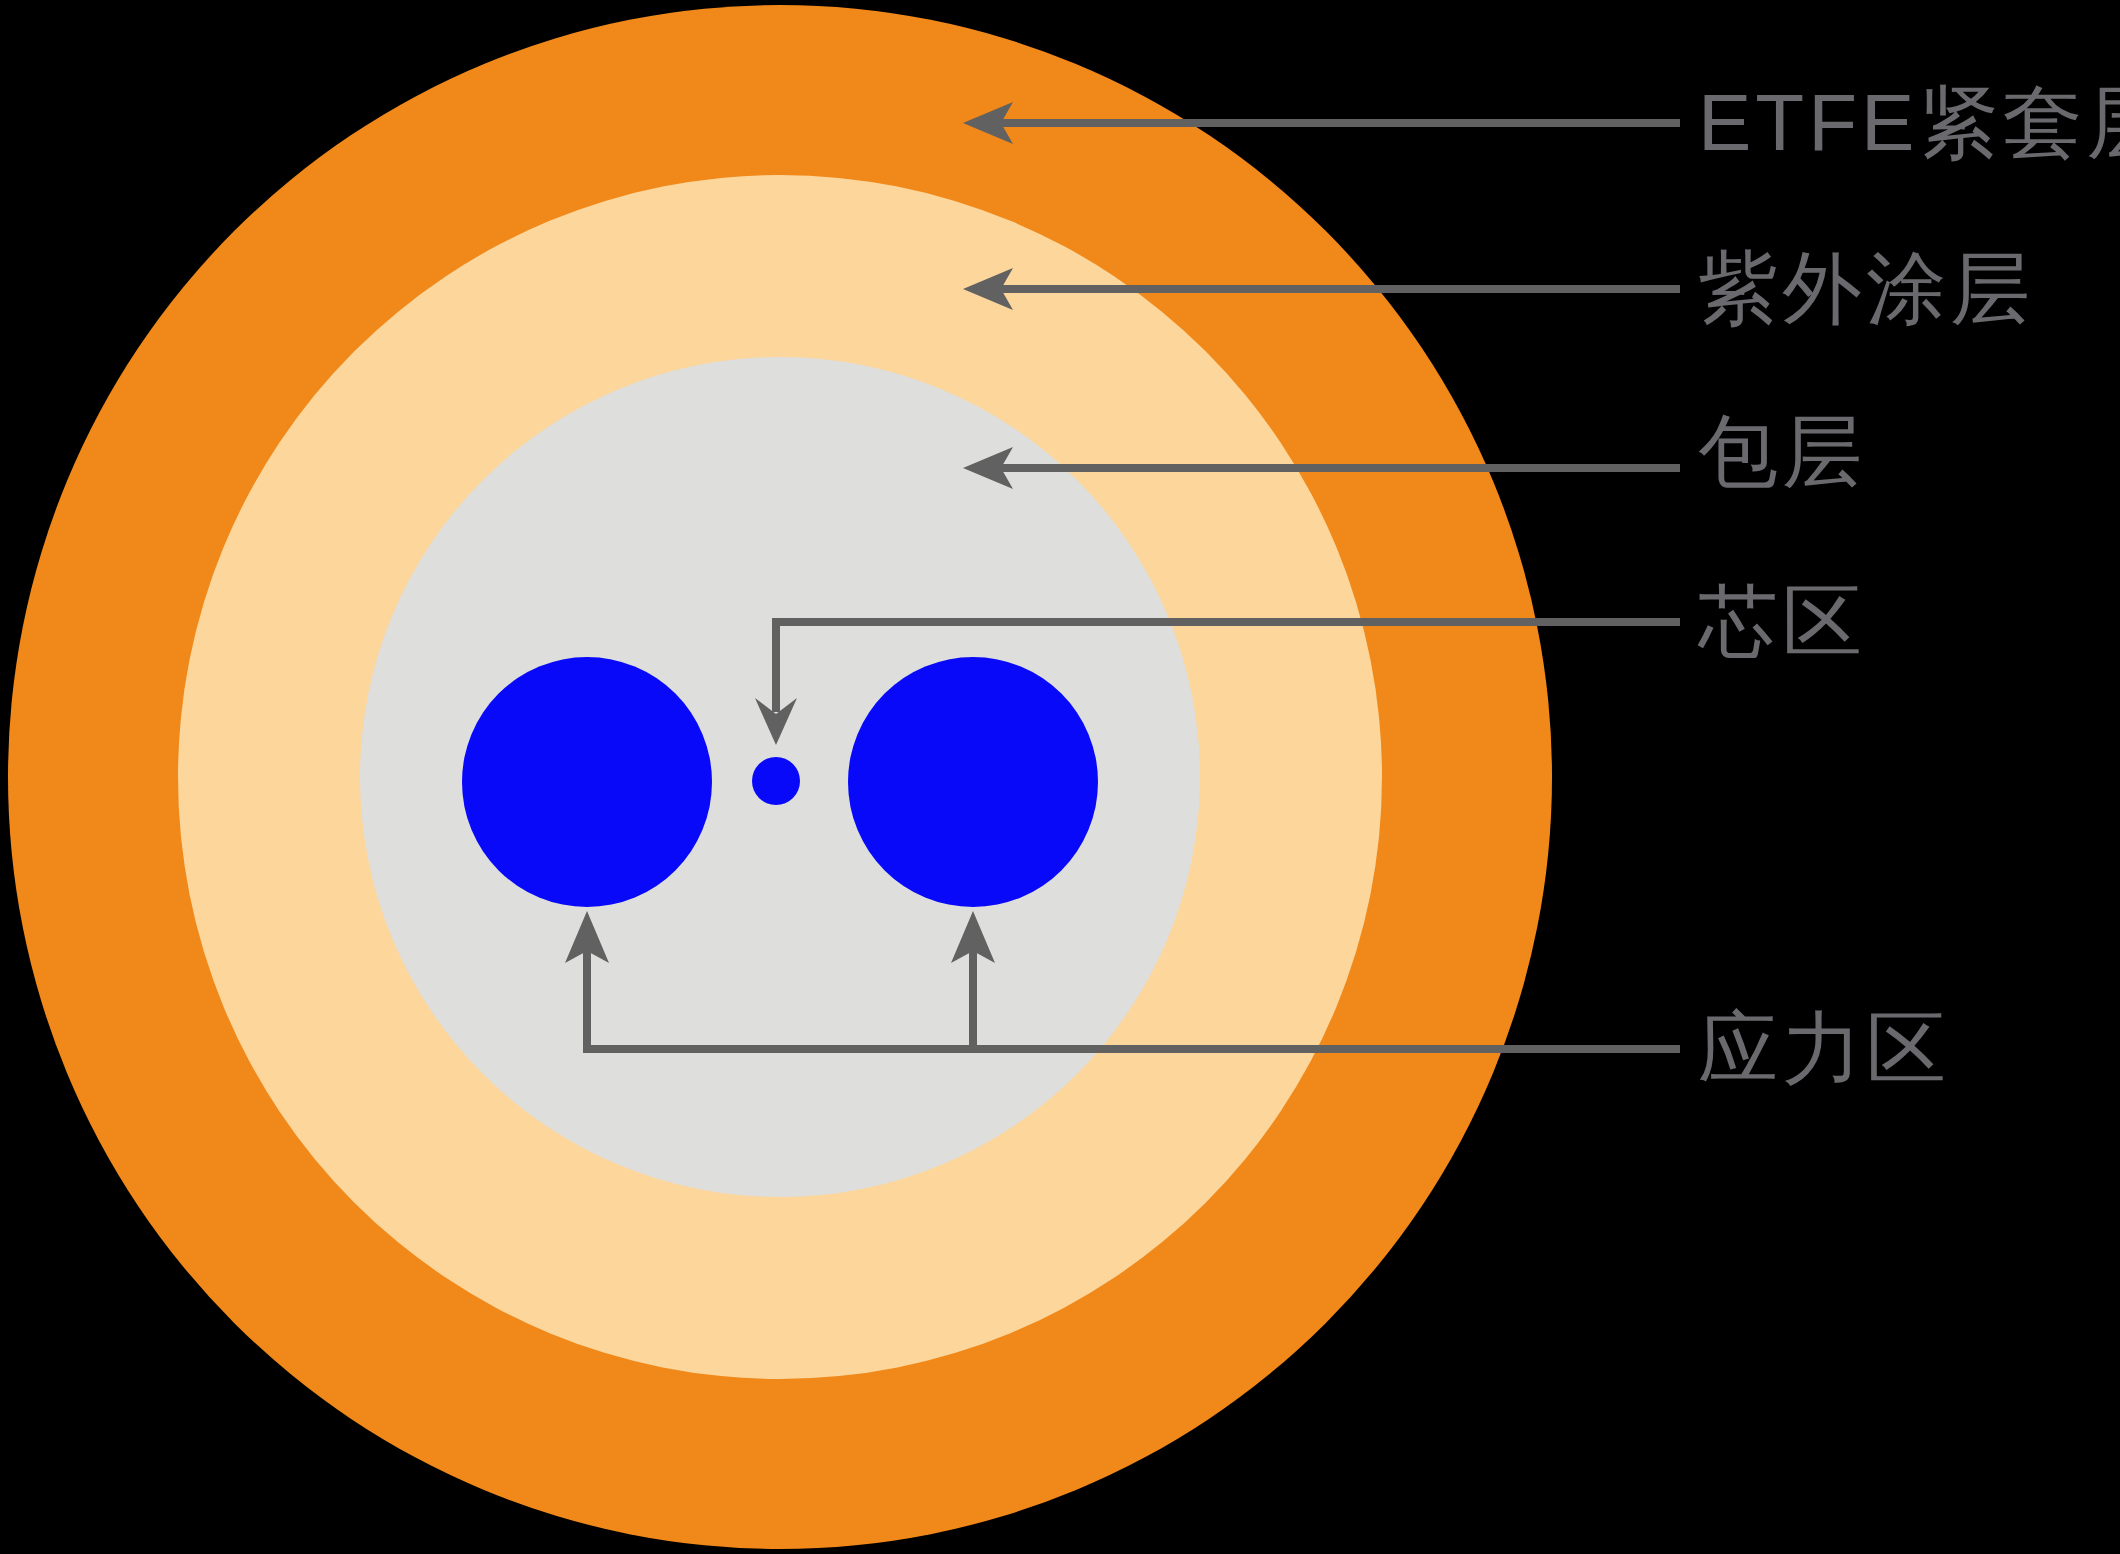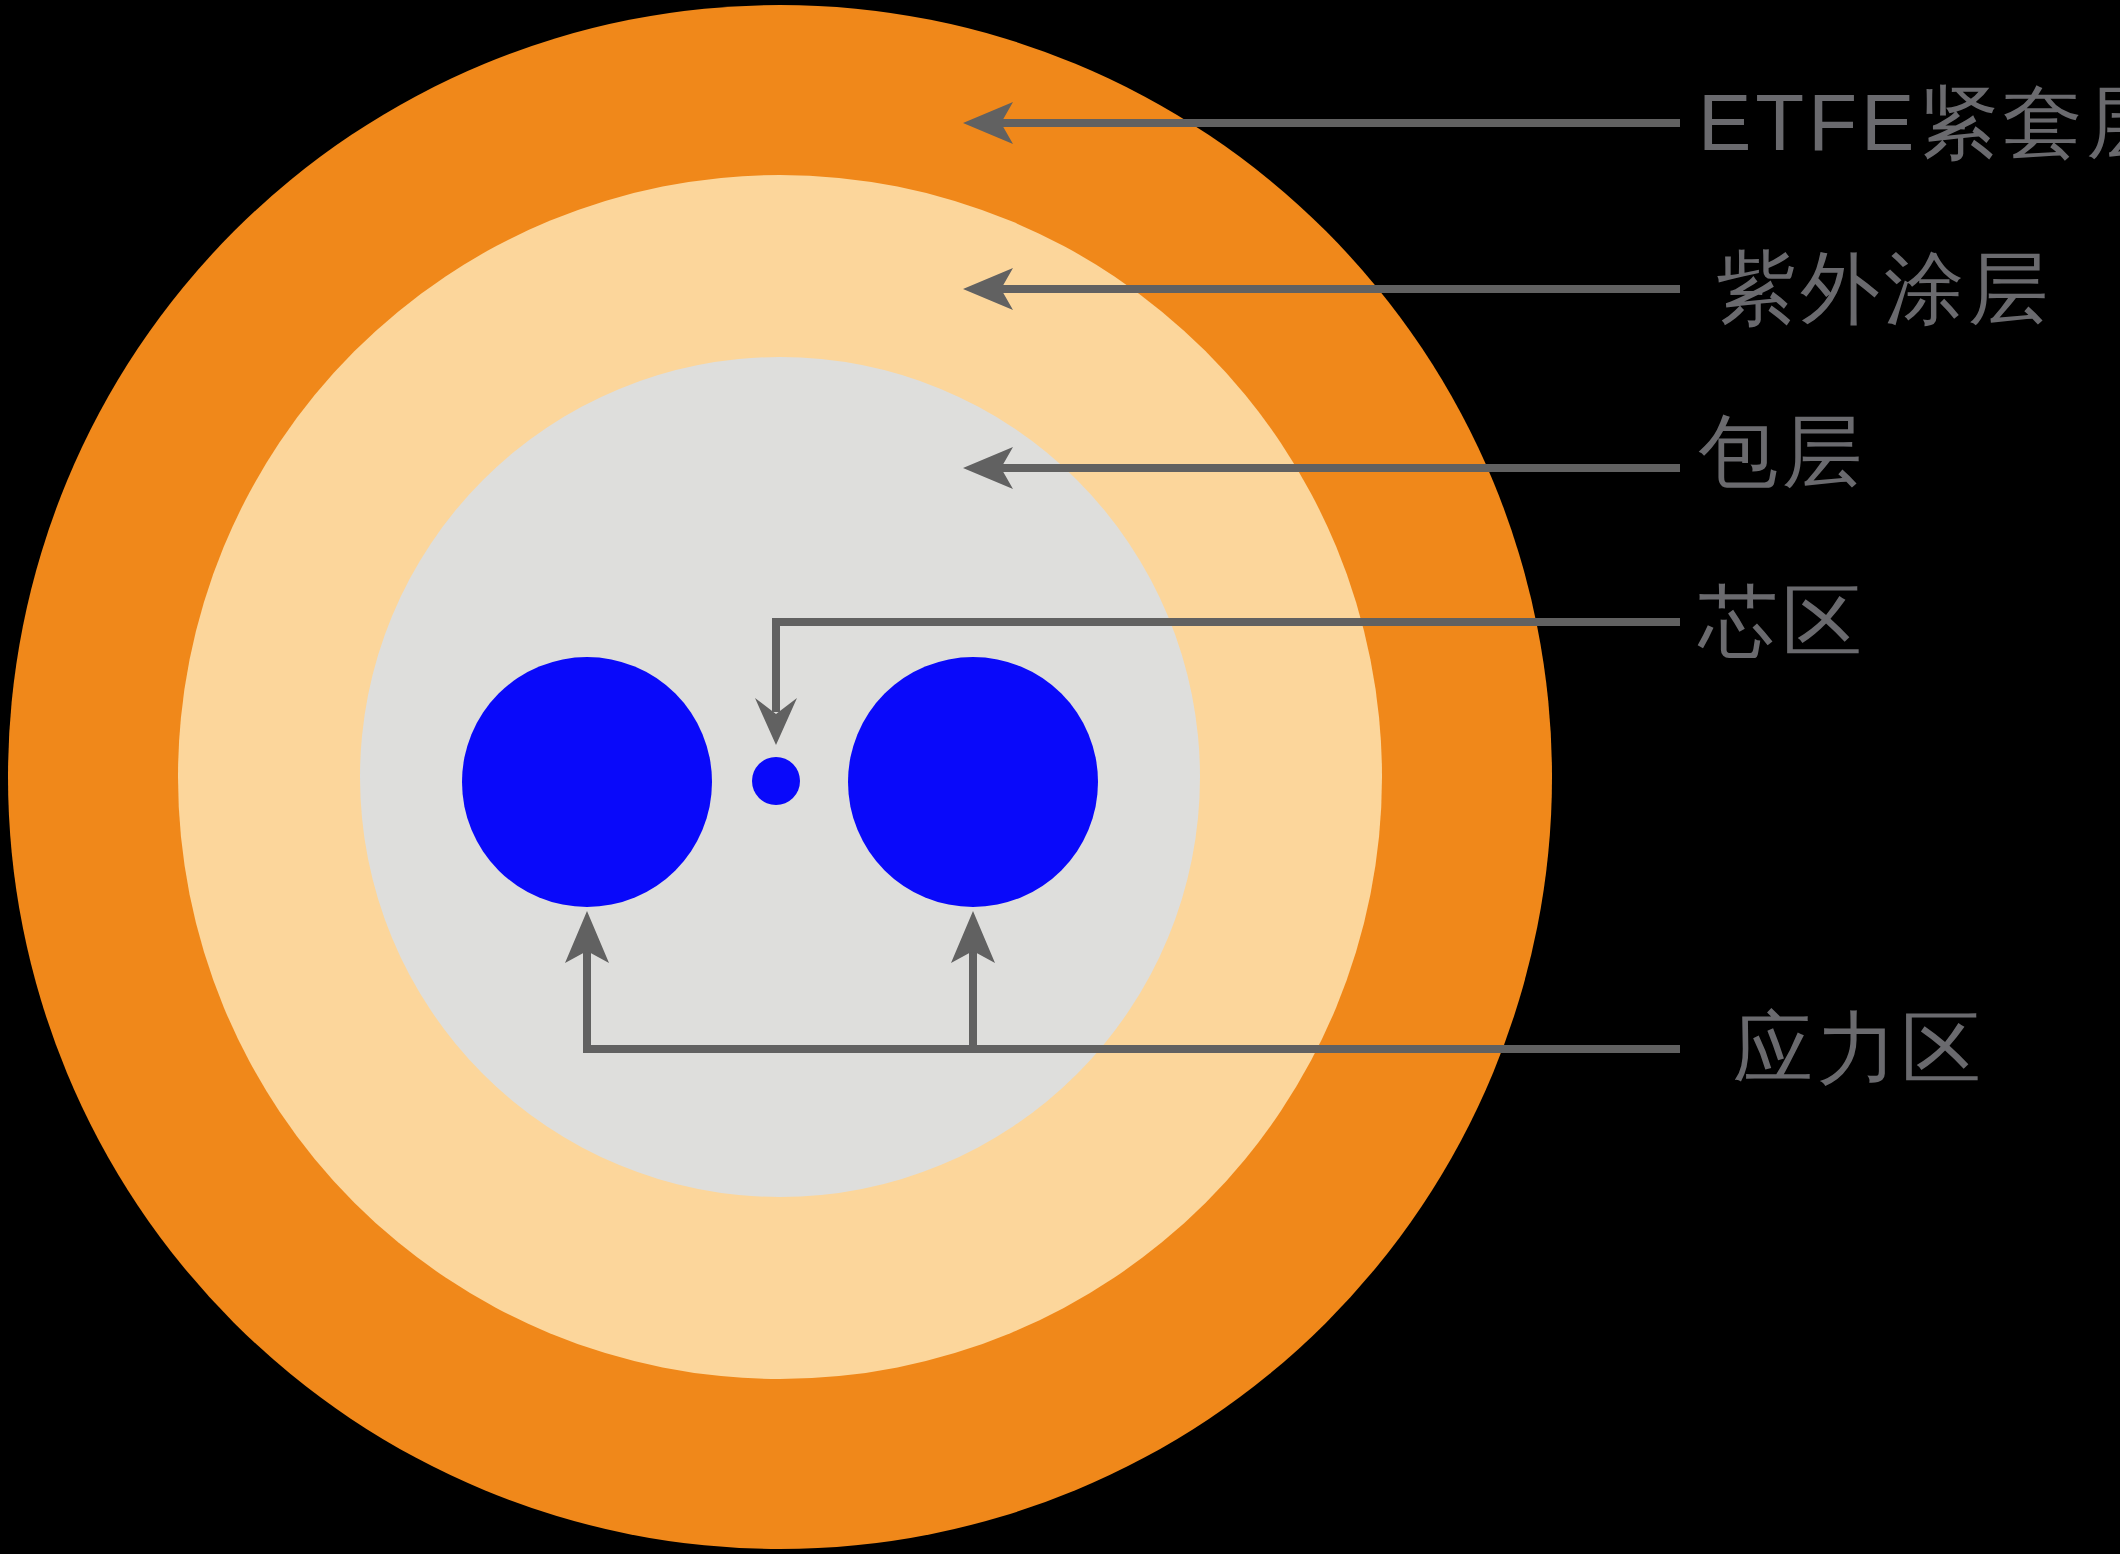--- a/index.html
+++ b/index.html
@@ -28,21 +28,21 @@
     position: absolute;
     left: 1698px;
     transform: translateY(-50%);
     font-size: 80px;
     font-weight: 500;
     letter-spacing: 4px;
     white-space: nowrap;
     line-height: 1;
   }
   .label-etfe     { top: 123px; }
-  .label-uv       { top: 289px; margin-left: 18px; }
+  .label-uv       { top: 289px; }
   .label-cladding { top: 452px; }
   .label-core     { top: 622px; }
   .label-stress   { top: 1049px; }
 </style>
 </head>
 <body style="background: rgb(0, 0, 0);">
 
 <div class="diagram-wrap">
 
   <svg class="fiber" width="2120" height="1554" viewBox="0 0 2120 1554">
@@ -84,14 +84,14 @@
   </svg>
 
   <div class="layer-label label-etfe" style="color: rgb(106, 106, 110);">ETFE紧套层</div>
 
   <div class="layer-label label-uv" style="color: rgb(106, 106, 110);">紫外涂层</div>
 
   <div class="layer-label label-cladding" style="color: rgb(106, 106, 110);">包层</div>
 
   <div class="layer-label label-core" style="color: rgb(106, 106, 110);">芯区</div>
 
-  <div class="layer-label label-stress" style="color: rgb(106, 106, 110); margin-left: 35px;">应力区</div>
+  <div class="layer-label label-stress" style="color: rgb(106, 106, 110);">应力区</div>
 </div>
 
 </body></html>

